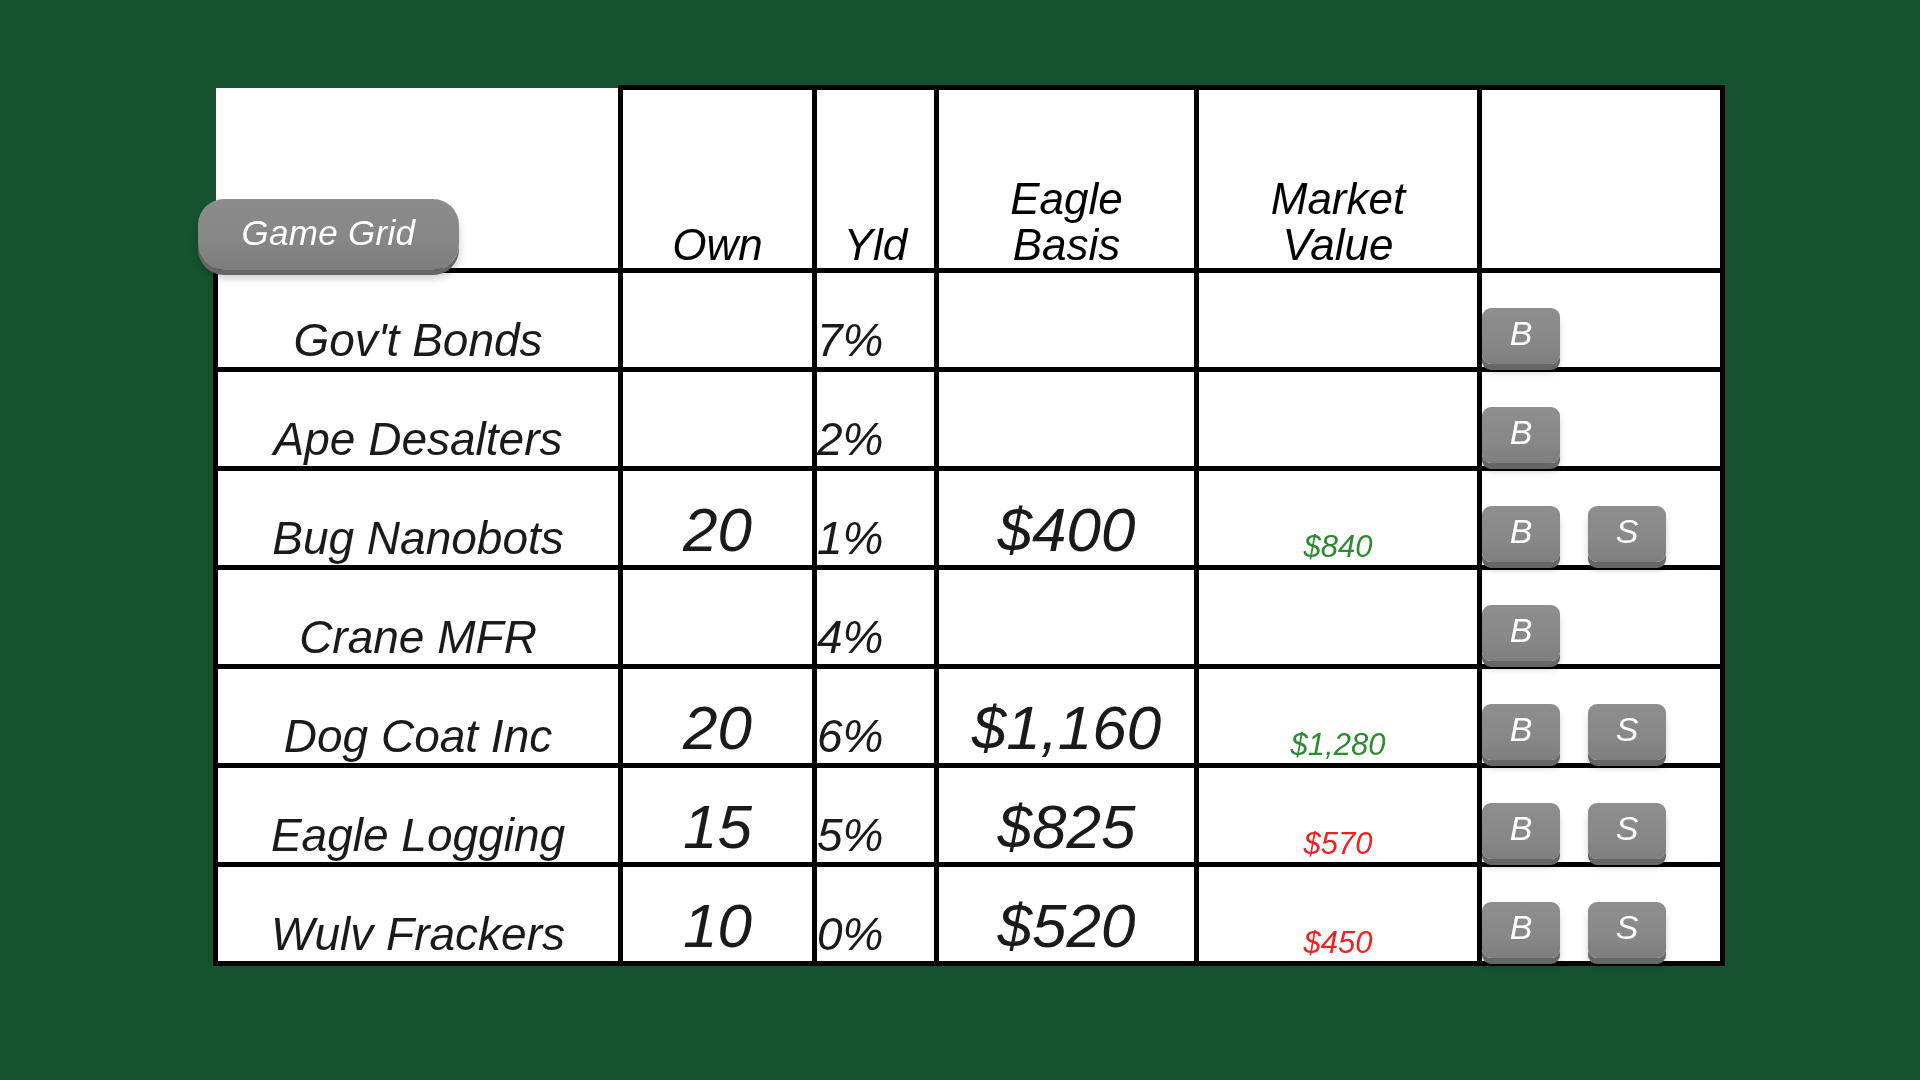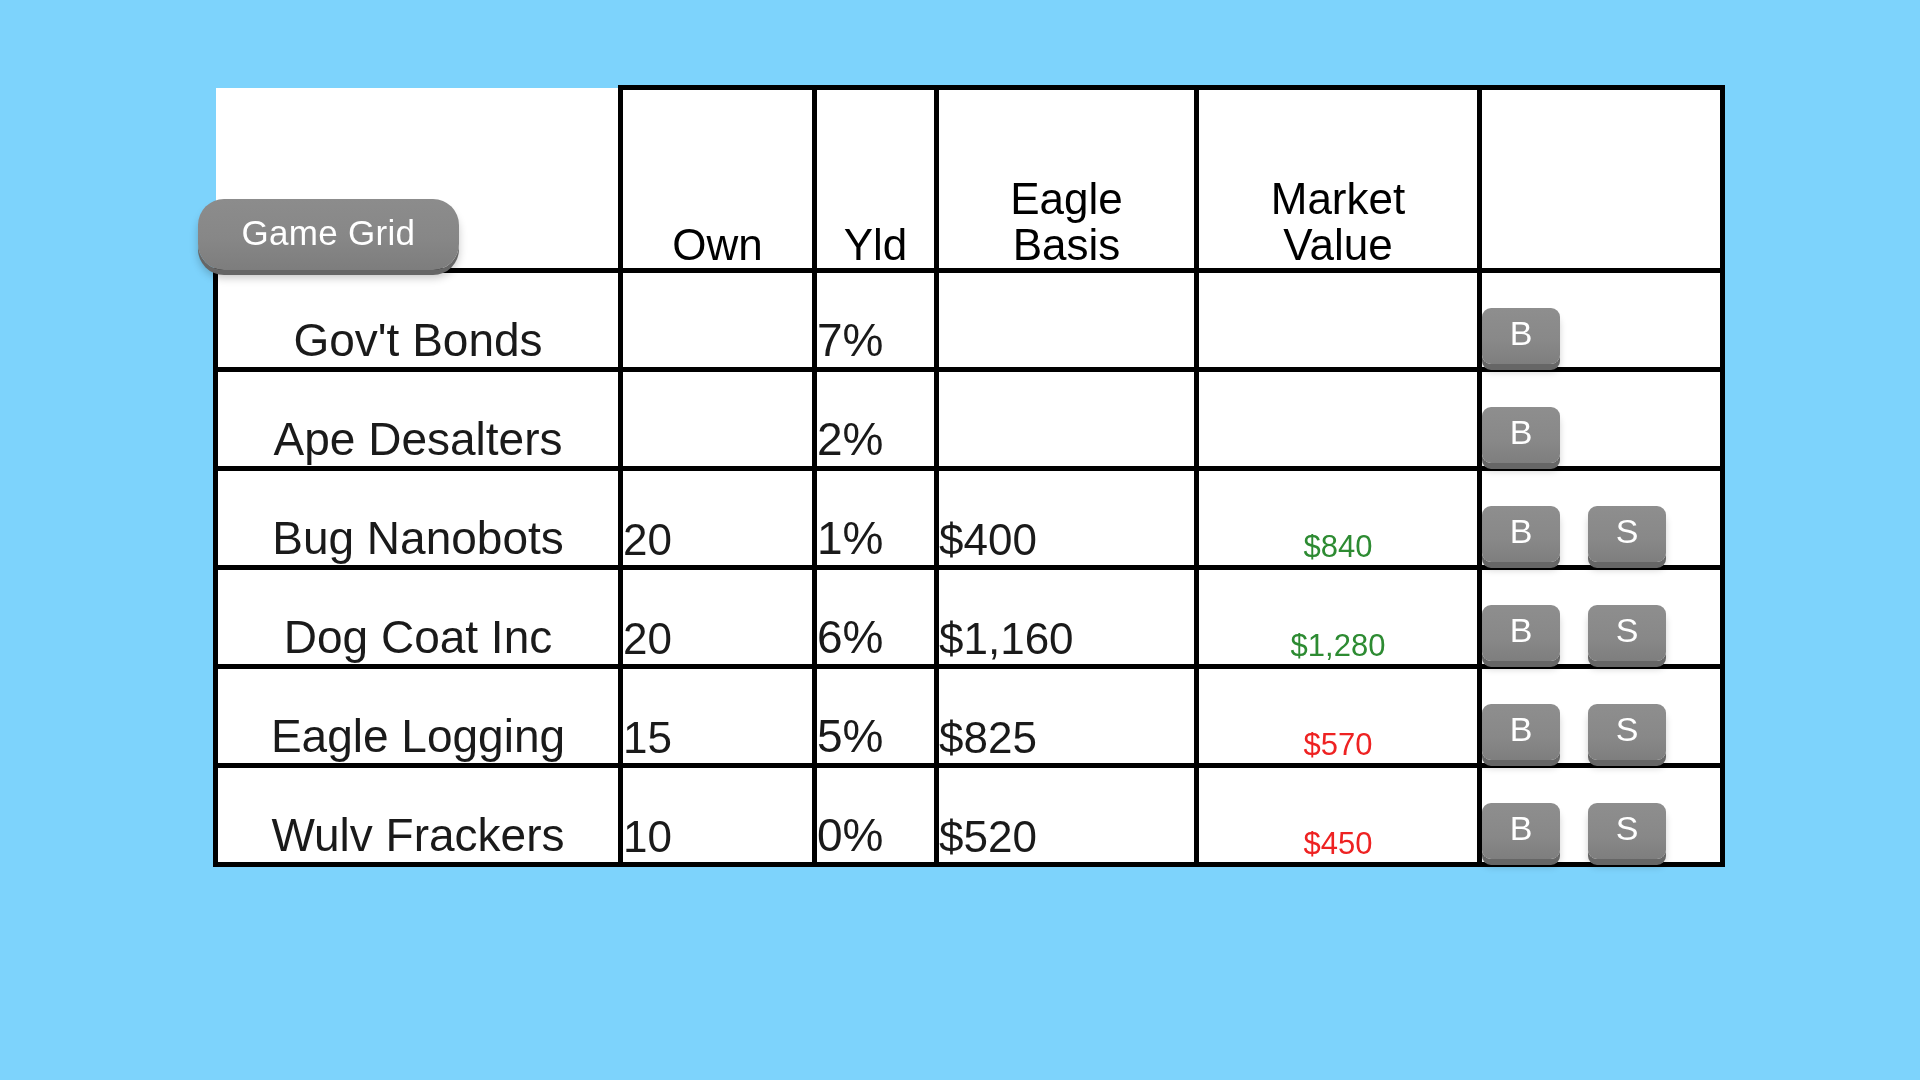--- a/index.html
+++ b/index.html
@@ -9,21 +9,22 @@
     width: 1920px;
     height: 1080px;
     overflow: hidden;
     font-family: "Liberation Sans", sans-serif;
   }
 
   #stage {
     position: relative;
     width: 1920px;
     height: 1080px;
-    background: #7dd3fc;
+    background: #14532d;
+    font-style: italic;
   }
 
   
   .grid-title-cell {
     position: relative;
     background: #ffffff;
     border: none !important;
   }
   .game-grid-btn {
     display: inline-block;
@@ -80,23 +81,23 @@
   
   tr.data-row td { height: 94px; }
   .cell-name {
     font-size: 46px;
     color: #1a1a1a;
     text-align: center;
     padding: 0 10px 14px 20px;
     white-space: nowrap;
   }
   .cell-num {
-    font-size: 44px;
+    font-size: 62px;
     color: #1a1a1a;
-    text-align: left;
+    text-align: center;
     padding: 0 22px 14px 10px;
     white-space: nowrap;
   }
   .cell-yld {
     font-size: 46px;
     color: #1a1a1a;
     text-align: left;
     padding: 0 6px 14px 14px;
     white-space: nowrap;
   }
@@ -185,20 +186,28 @@
         </tr>
         <tr class="data-row">
           <td class="cell-name">Bug Nanobots</td>
           <td class="cell-num">20</td>
           <td class="cell-yld">1%</td>
           <td class="cell-num">$400</td>
           <td class="cell-mkt up">$840</td>
           <td class="cell-actions"><span class="bs-btn">B</span><span class="bs-btn">S</span></td>
         </tr>
         <tr class="data-row">
+          <td class="cell-name">Crane MFR</td>
+          <td class="cell-num"></td>
+          <td class="cell-yld">4%</td>
+          <td class="cell-num"></td>
+          <td class="cell-mkt"></td>
+          <td class="cell-actions"><span class="bs-btn">B</span></td>
+        </tr>
+        <tr class="data-row">
           <td class="cell-name">Dog Coat Inc</td>
           <td class="cell-num">20</td>
           <td class="cell-yld">6%</td>
           <td class="cell-num">$1,160</td>
           <td class="cell-mkt up">$1,280</td>
           <td class="cell-actions"><span class="bs-btn">B</span><span class="bs-btn">S</span></td>
         </tr>
         <tr class="data-row">
           <td class="cell-name">Eagle Logging</td>
           <td class="cell-num">15</td>

